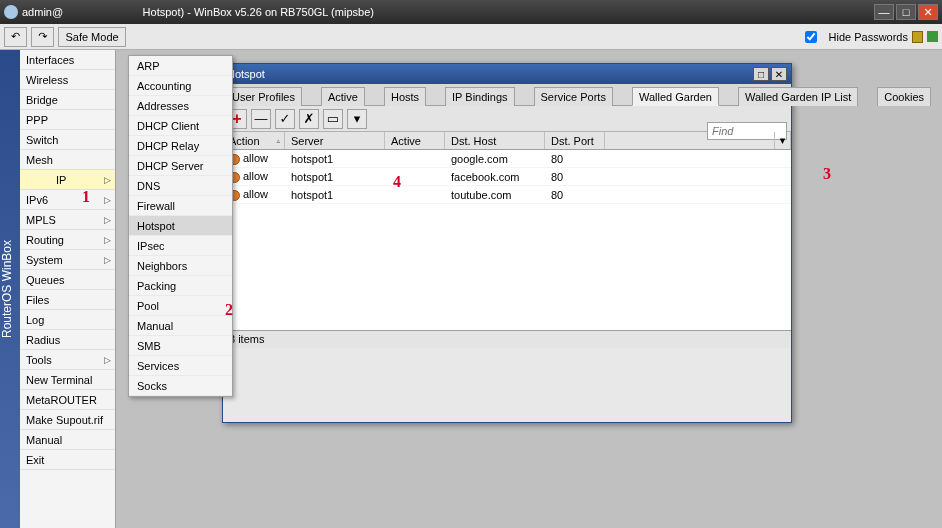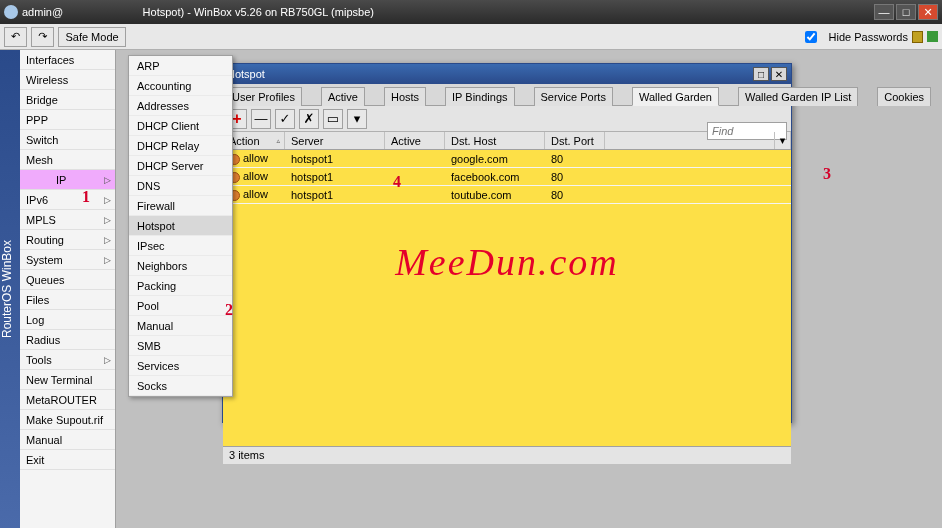--- a/index.html
+++ b/index.html
@@ -18,21 +18,21 @@
 .chk { display: flex; align-items: center; gap: 12px; }
 .chk input { width: 12px; height: 12px; }
 .lockicon { width: 11px; height: 12px; background: #c0a020; border: 1px solid #806000; }
 .greensq { width: 11px; height: 11px; background: #3a9a3a; }
 
 .workspace { position: absolute; top: 50px; left: 0; right: 0; bottom: 0; background: #c0c0c0; display: flex; }
 .vside { width: 20px; background: linear-gradient(to bottom, #4a6aaa, #2a4a8a); color: #fff; writing-mode: vertical-rl; transform: rotate(180deg); text-align: center; padding: 6px 0; font-size: 12px; }
 
 .menu { width: 96px; background: #f4f4f4; border-right: 1px solid #a0a0a0; position: relative; z-index: 2; }
 .menu .mitem { height: 20px; padding: 0 6px; display: flex; align-items: center; border-bottom: 1px solid #e0e0e0; cursor: pointer; position: relative; }
-.menu .mitem.hov { background: #f0abfc; padding-left: 36px; }
+.menu .mitem.hov { background: #fef9c3; padding-left: 36px; }
 .menu .mitem .caret { position: absolute; right: 4px; font-size: 9px; color: #555; }
 
 .submenu { position: absolute; left: 128px; top: 55px; width: 105px; background: #f4f4f4; border: 1px solid #a0a0a0; z-index: 3; box-shadow: 2px 2px 4px rgba(0,0,0,0.3); }
 .submenu .sitem { height: 20px; padding: 0 8px; display: flex; align-items: center; cursor: pointer; border-bottom: 1px solid #eaeaea; }
 .submenu .sitem.hov { background: #d8d8d8; }
 
 .workarea { flex: 1; position: relative; background: #c0c0c0; }
 
 .childwin { position: absolute; left: 222px; top: 63px; width: 570px; height: 360px; background: #e8e8e8; border: 1px solid #2a4a8a; box-shadow: 2px 2px 6px rgba(0,0,0,0.4); }
 .childwin .cwtitle { height: 20px; background: linear-gradient(to bottom, #3a6ab0, #2a4a8a); color: #fff; display: flex; align-items: center; padding: 0 4px; }
@@ -49,21 +49,21 @@
 .tsbtn.add { color: #d00; font-weight: bold; font-size: 16px; }
 .toolstrip .spc { flex: 1; }
 .findbox { width: 80px; height: 18px; border: 1px solid #a0a0a0; padding: 0 4px; color: #888; font-style: italic; background: #fff; margin-top: 24px; }
 
 .gridhdr { height: 18px; background: #e4e4e4; border-bottom: 1px solid #a0a0a0; display: flex; }
 .gh { border-right: 1px solid #c0c0c0; padding: 2px 6px; overflow: hidden; display: flex; align-items: center; position: relative; }
 .gh .sorter { position: absolute; right: 4px; font-size: 7px; color: #555; }
 .col-act { width: 62px; } .col-srv { width: 100px; } .col-mth { width: 60px; } .col-dst { width: 100px; } .col-prt { width: 60px; } .col-rest { flex:1; }
 .col-end { width: 16px; display: flex; align-items: center; justify-content: center; }
 
-.gridbody { background: #fde047; height: 296px; position: relative; overflow: hidden; }
+.gridbody { background: #ffffff; height: 180px; position: relative; overflow: hidden; }
 .grow { display: flex; height: 18px; align-items: center; border-bottom: 1px solid #f4f4f4; }
 .gc { padding: 0 6px; overflow: hidden; white-space: nowrap; }
 .gc .ricon { display: inline-block; width: 11px; height: 11px; border-radius: 50%; background: #e08030; border: 1px solid #a05010; margin-right: 3px; vertical-align: middle; }
 
 .watermark { position: absolute; left: 0; right: 0; top: 90px; text-align: center; font-family: "Comic Sans MS", cursive; font-size: 38px; color: #e4002b; letter-spacing: 2px; font-style: italic; pointer-events: none; }
 
 .statusbar { height: 18px; background: #e4e4e4; border-top: 1px solid #a0a0a0; padding: 2px 6px; }
 
 .anno { position: absolute; color: #d4002a; font-family: "Times New Roman", serif; font-size: 16px; font-weight: bold; z-index: 20; pointer-events: none; }
 </style>
@@ -208,21 +208,20 @@
         <div class="gc col-rest"></div>
       </div>
       <div class="grow">
         <div class="gc col-act"><span class="ricon"></span>allow</div>
         <div class="gc col-srv">hotspot1</div>
         <div class="gc col-mth"></div>
         <div class="gc col-dst">toutube.com</div>
         <div class="gc col-prt">80</div>
         <div class="gc col-rest"></div>
       </div>
-      <div class="watermark">MeeDun.com</div>
   </div>
   <div class="statusbar">3 items</div>
 </div>
 
 <div class="anno" style="left:82px; top:188px;">1</div>
 <div class="anno" style="left:225px; top:301px;">2</div>
 <div class="anno" style="left:823px; top:165px;">3</div>
 <div class="anno" style="left:393px; top:173px;">4</div>
 
 </body></html>

